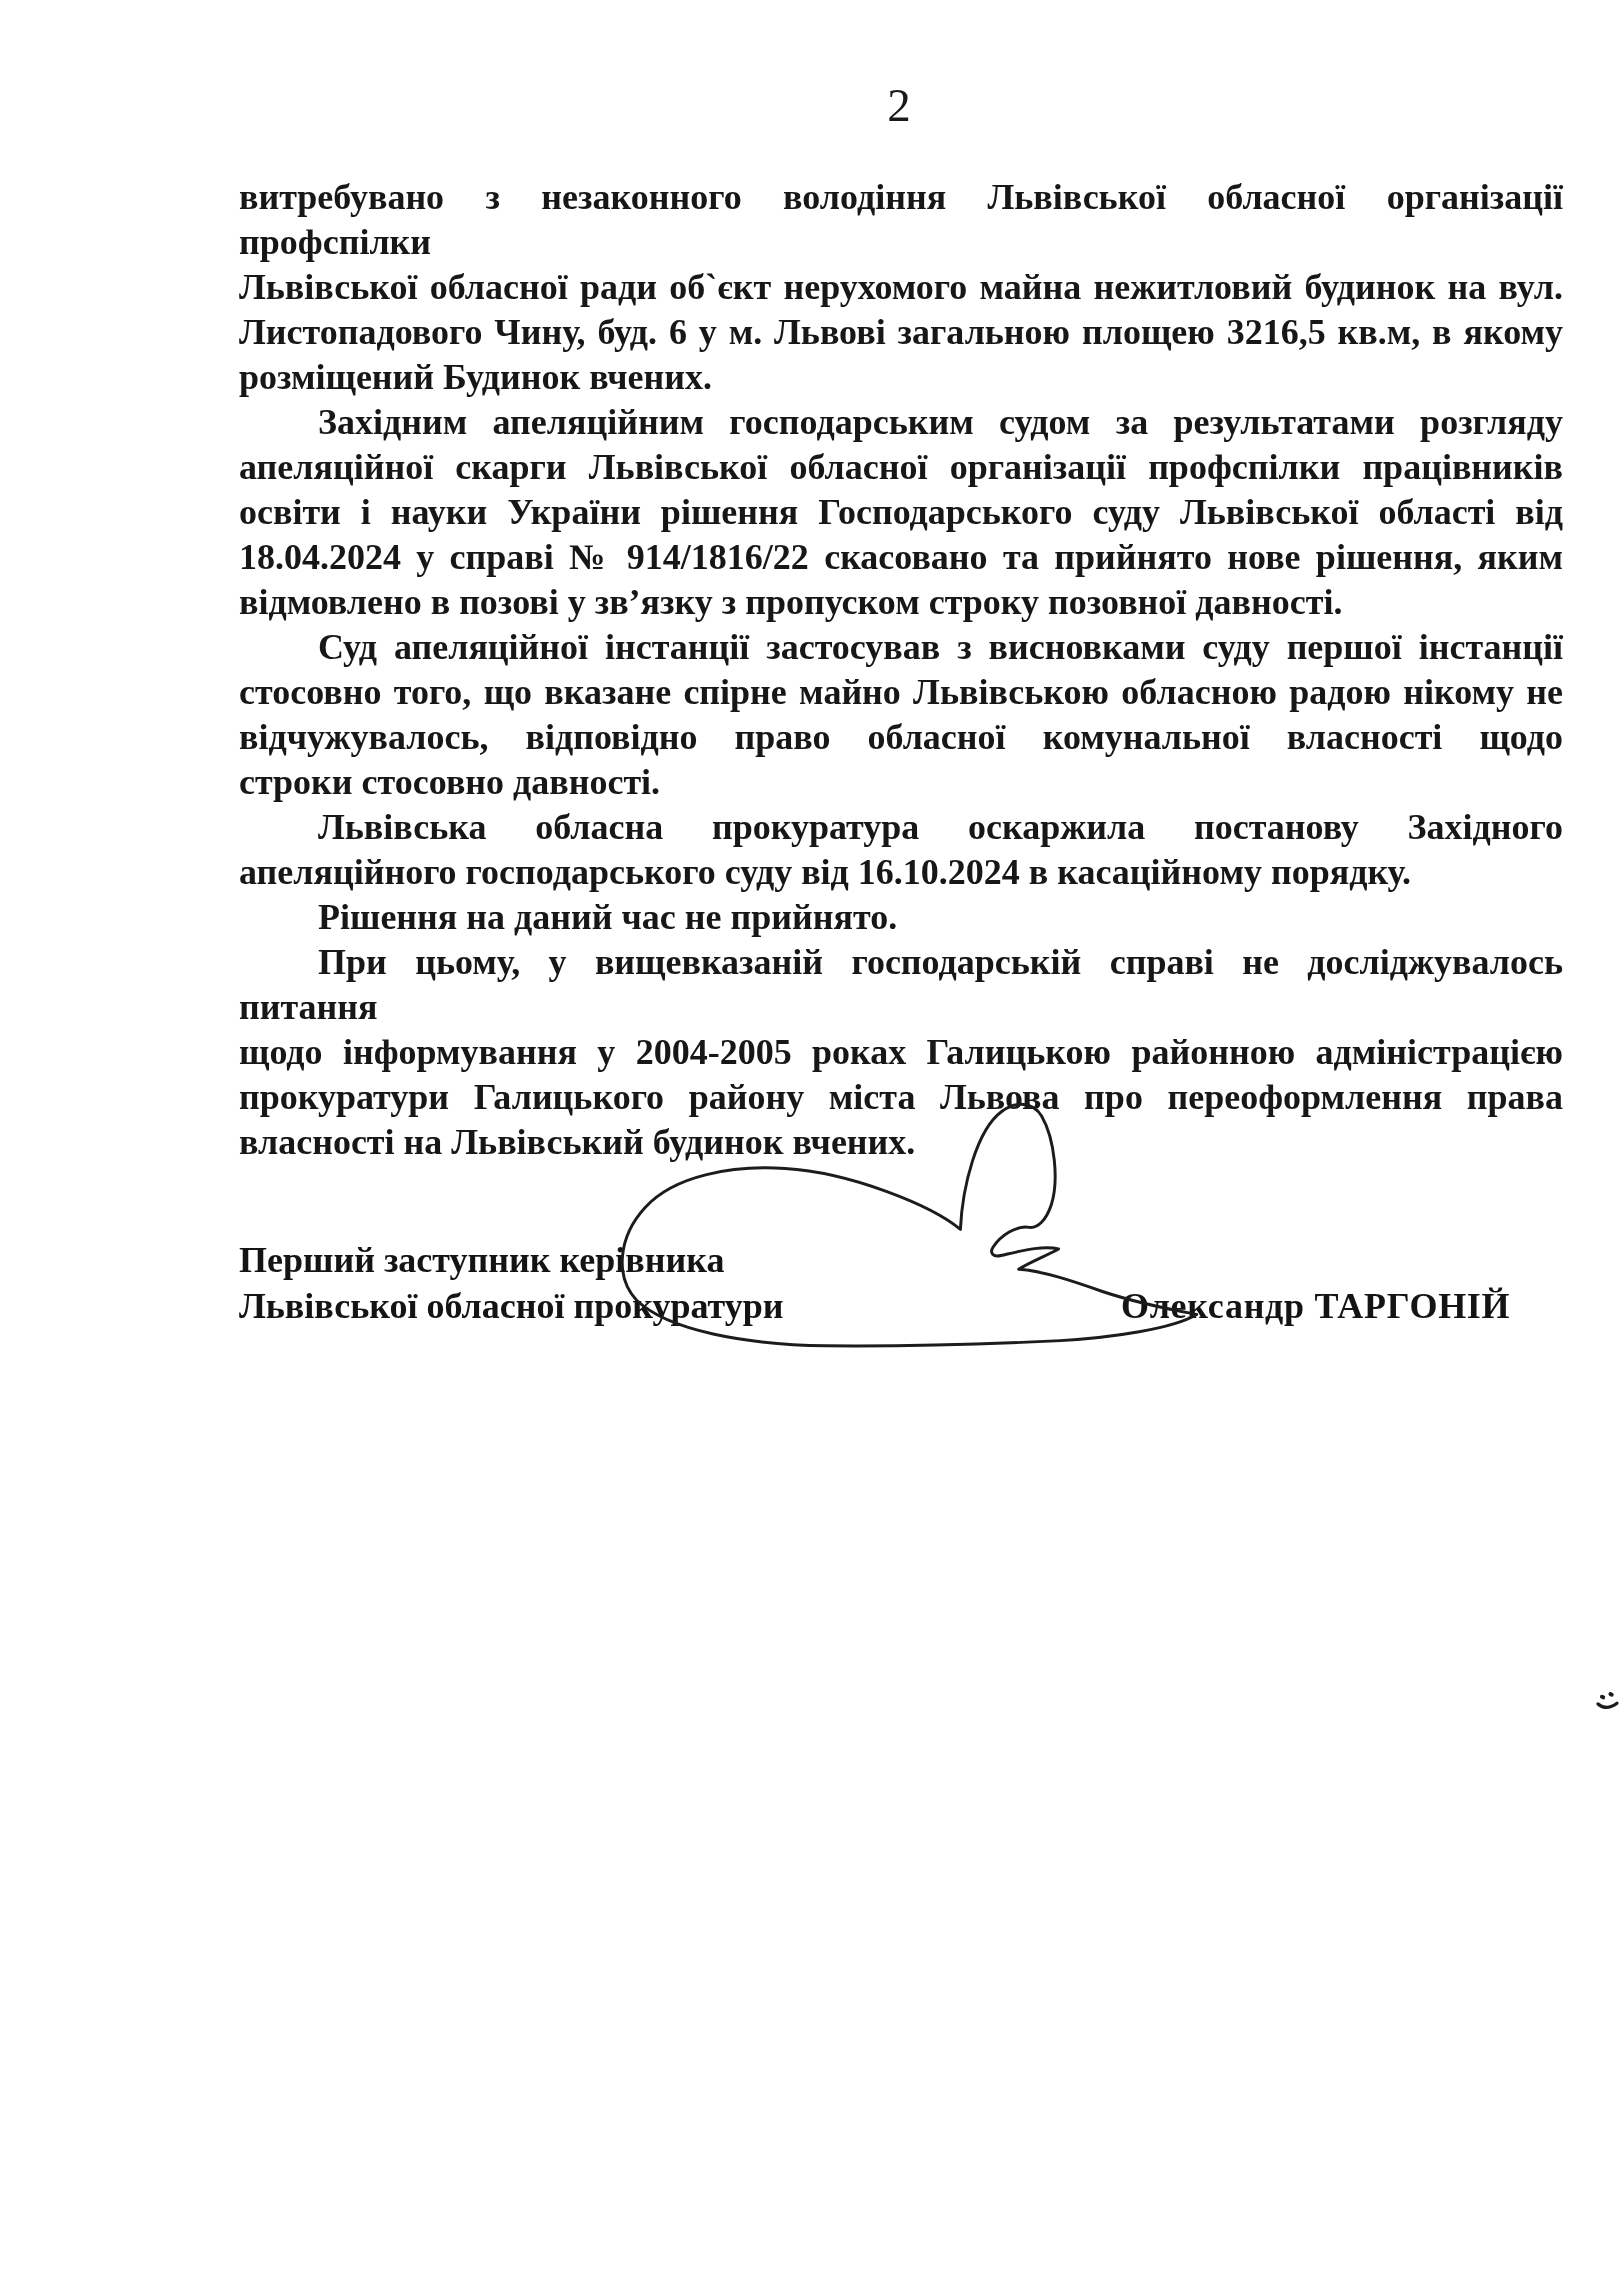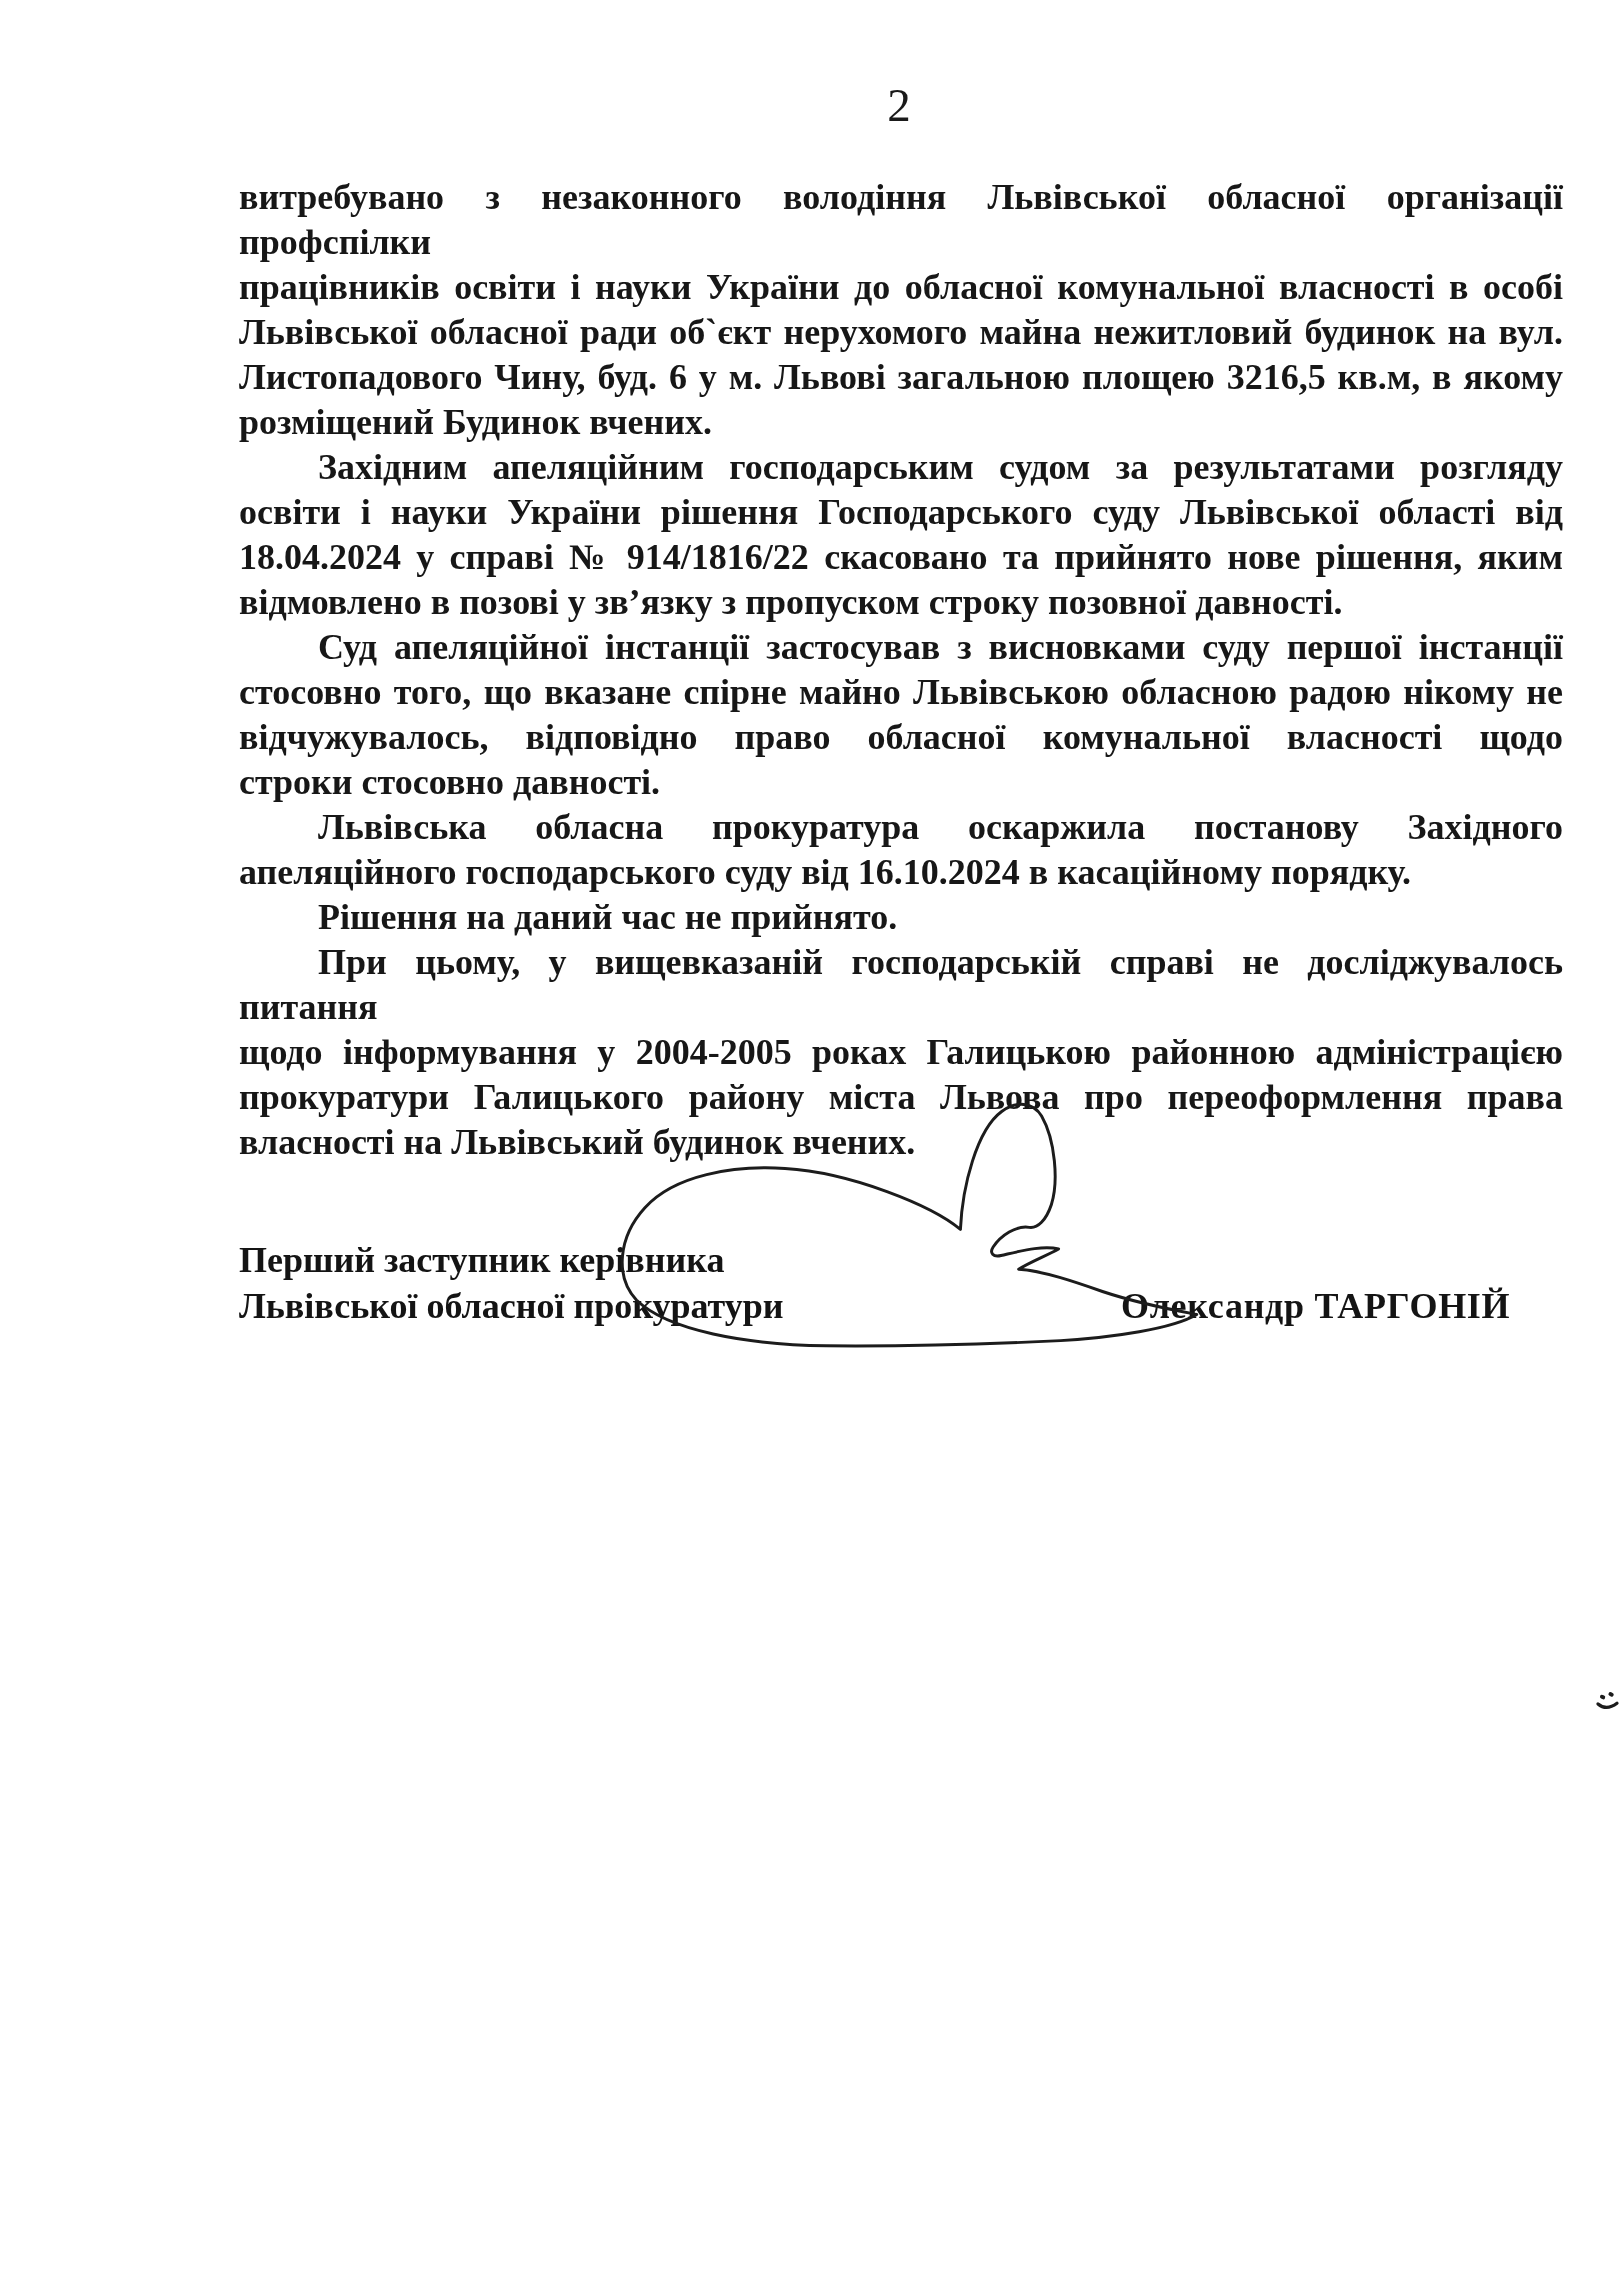--- a/index.html
+++ b/index.html
@@ -77,28 +77,28 @@
 <body>
 
 <div class="page">
 
   <div class="page-number">2</div>
 
   <div class="content">
 
     <div class="paragraph">
       <div class="line">витребувано з незаконного володіння Львівської обласної організації профспілки</div>
-      <div class="line">працівників освіти і науки України до обласної комунальної власності в особі</div>
       <div class="line">Львівської обласної ради об`єкт нерухомого майна нежитловий будинок на вул.</div>
       <div class="line">Листопадового Чину, буд. 6 у м. Львові загальною площею 3216,5 кв.м, в якому</div>
       <div class="line last">розміщений Будинок вчених.</div>
     </div>
 
     <div class="paragraph">
       <div class="line indent">Західним апеляційним господарським судом за результатами розгляду</div>
+      <div class="line">апеляційної скарги Львівської обласної організації профспілки працівників</div>
       <div class="line">освіти і науки України рішення Господарського суду Львівської області від</div>
       <div class="line">18.04.2024 у справі № 914/1816/22 скасовано та прийнято нове рішення, яким</div>
       <div class="line last">відмовлено в позові у зв’язку з пропуском строку позовної давності.</div>
     </div>
 
     <div class="paragraph">
       <div class="line indent">Суд апеляційної інстанції застосував з висновками суду першої інстанції</div>
       <div class="line">стосовно того, що вказане спірне майно Львівською обласною радою нікому не</div>
       <div class="line">відчужувалось, відповідно право обласної комунальної власності щодо</div>
       <div class="line last">строки стосовно давності.</div>

